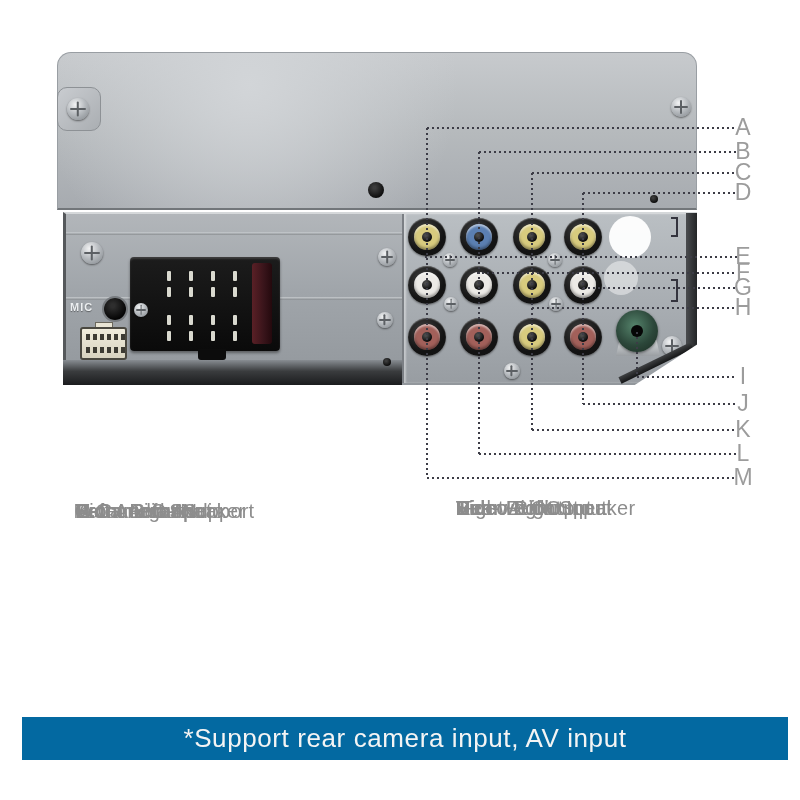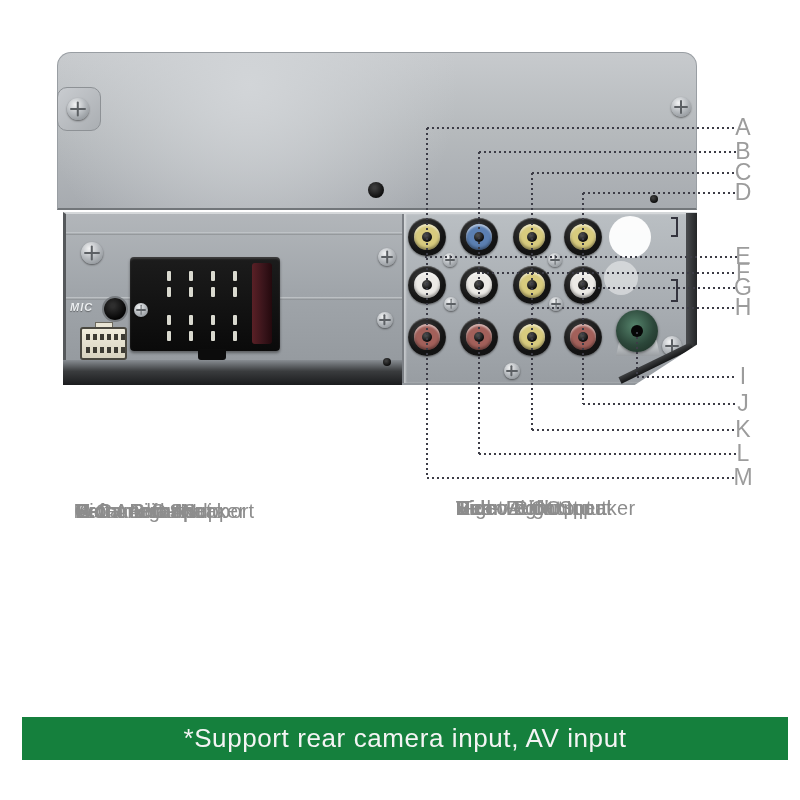--- a/index.html
+++ b/index.html
@@ -66,21 +66,21 @@
     box-shadow:inset 0 2px 2px rgba(255,255,255,.15),0 2px 3px rgba(0,0,0,.4);}
   .iso-tab{left:198px;top:349px;width:28px;height:11px;background:#0c0c0c;border-radius:0 0 3px 3px;}
   .iso-fuse{left:252px;top:263px;width:20px;height:81px;border-radius:3px;
     background:linear-gradient(90deg,#5a2026,#38141a 60%,#24090d);}
   .pin{width:4px;height:10px;background:#d9d9cf;border-radius:1px;box-shadow:0 0 1px #000;}
   .molex{left:80px;top:327px;width:47px;height:33px;border-radius:3px;
     background:linear-gradient(180deg,#f0ecdc,#d8d3c0);border:2px solid #4a4840;}
   .molex-tab{left:95px;top:322px;width:18px;height:6px;background:#e9e5d5;border:1px solid #6a675c;border-bottom:none;}
   .molex-hole{width:4px;height:6px;background:#3d3b33;}
   .mic-label{font-size:11px;font-weight:bold;letter-spacing:1px;color:#eceff1;
-    text-shadow:0 1px 1px rgba(0,0,0,.4);font-style:italic;}
+    text-shadow:0 1px 1px rgba(0,0,0,.4);}
   .mic-jack{left:104px;top:298px;width:22px;height:22px;border-radius:50%;
     background:radial-gradient(circle at 40% 35%,#2e2e2e 10%,#050505 70%);
     box-shadow:0 0 0 2px #777b7f;}
 
   
   .hline{height:2px;background:repeating-linear-gradient(90deg,#3c3c46 0 2px,transparent 2px 5px);}
   .vline{width:2px;background:repeating-linear-gradient(180deg,#3c3c46 0 2px,transparent 2px 5px);}
   .callout-letter{width:30px;text-align:center;font-size:23px;line-height:23px;color:#9c9c9c;}
   .bracket{width:7px;border-right:2px solid #34343e;border-top:2px solid #34343e;
     border-bottom:2px solid #34343e;}
@@ -353,17 +353,17 @@
       <div class="legend-row" style="color: rgb(141, 141, 141);">
         <span class="legend-letter">J.</span>
         <span class="legend-label">Right Audio Input</span>
       </div>
       <div class="legend-row" style="color: rgb(141, 141, 141);">
         <span class="legend-letter">L.</span>
         <span class="legend-label">Rear Right Speaker</span>
       </div>
     </div>
 
-  <div class="footer-banner" style="background: #15803d;">
+  <div class="footer-banner" style="background: #0369a1;">
     <span class="footer-note" style="color: rgb(244, 244, 244);">*Support rear camera input, AV input</span>
   </div>
 
 </div>
 
 </body></html>

